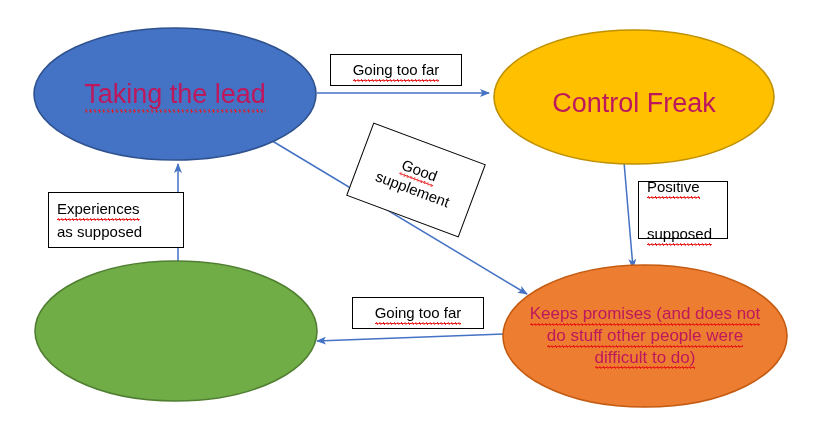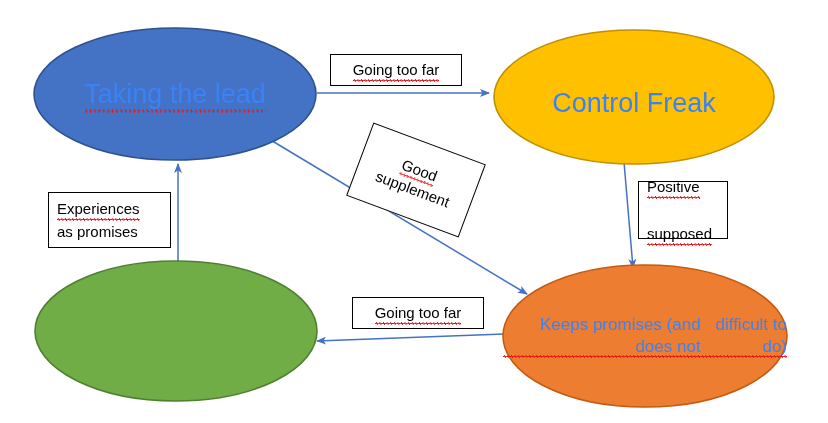--- a/index.html
+++ b/index.html
@@ -9,22 +9,22 @@
     font-family:"Liberation Sans", sans-serif;
     overflow:hidden;
     position:relative;
   }
   #stage{position:absolute;left:0;top:0;width:828px;height:423px;}
   svg.layer{position:absolute;left:0;top:0;width:828px;height:423px;}
 
   .node-label{
     position:absolute;
     display:flex;align-items:center;justify-content:center;
-    text-align:right;
-    color:#3b82f6;
+    text-align:left;
+    color:#be185d;
     pointer-events:none;
     line-height:1.28;
   }
   .node-label.big{font-size:27px;}
   .node-label.small{font-size:17px;}
 
   
   .sq{
     position:relative;
     display:inline-block;
@@ -101,37 +101,38 @@
 
   <div class="node-label big" id="lbl-taking-the-lead" style="left:34px;top:28px;width:282px;height:132px;">
     <span class="sq">Taking the lead</span>
   </div>
 
   <div class="node-label big" id="lbl-control-freak" style="left:494px;top:36px;width:280px;height:134px;">
     <span>Control Freak</span>
   </div>
 
 
-  <div class="node-label small" id="lbl-keeps-promises" style="left:503px;top:265px;width:284px;height:142px;flex-direction:row;">
+  <div class="node-label small" id="lbl-keeps-promises" style="left:503px;top:265px;width:284px;height:142px;flex-direction:column;">
     <span class="sq thin">Keeps promises (and does not</span>
+    <span class="sq thin">do stuff other people were</span>
     <span class="sq thin">difficult to do)</span>
   </div>
 
   <div class="callout center" id="callout-going-too-far-top" style="left:330px;top:54px;width:132px;height:32px;">
     <span class="ln sq thin">Going too far</span>
   </div>
 
   <div class="callout center" id="callout-good-supplement" style="left:356px;top:141px;width:120px;height:78px;">
     <span class="ln sq thin">Good</span>
     <span class="ln">supplement</span>
   </div>
 
-  <div class="callout left" id="callout-experiences-as-difficult" style="left:48px;top:192px;width:123px;height:56px;">
+  <div class="callout left" id="callout-experiences-as-difficult" style="left:48px;top:192px;width:136px;height:56px;">
     <span class="ln sq thin">Experiences</span>
-    <span class="ln">as promises</span>
+    <span class="ln">as supposed</span>
   </div>
 
   <div class="callout left" id="callout-positive-opposite" style="left:638px;top:181px;width:90px;height:58px;gap:24px;">
     <span class="ln sq thin">Positive</span>
     <span class="ln sq thin">supposed</span>
   </div>
 
   <div class="callout center" id="callout-going-too-far-bottom" style="left:352px;top:297px;width:132px;height:32px;">
     <span class="ln sq thin">Going too far</span>
   </div>

